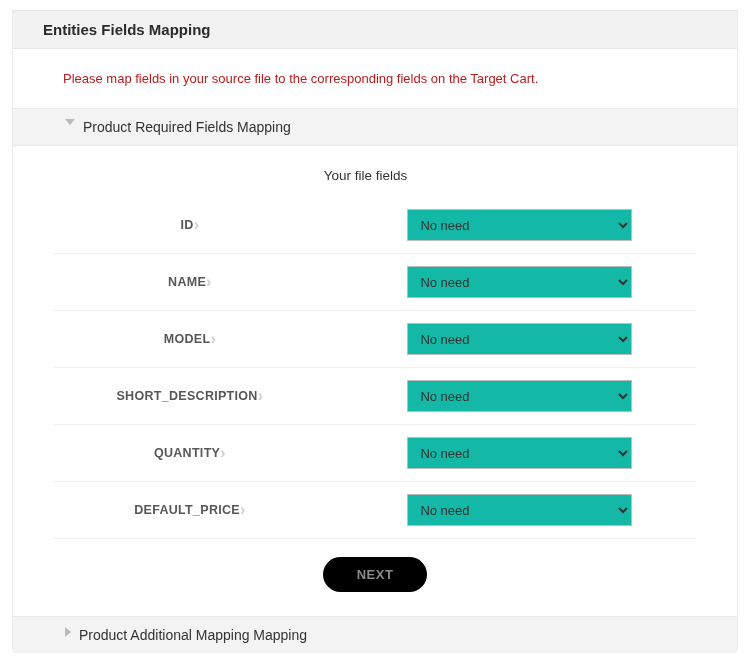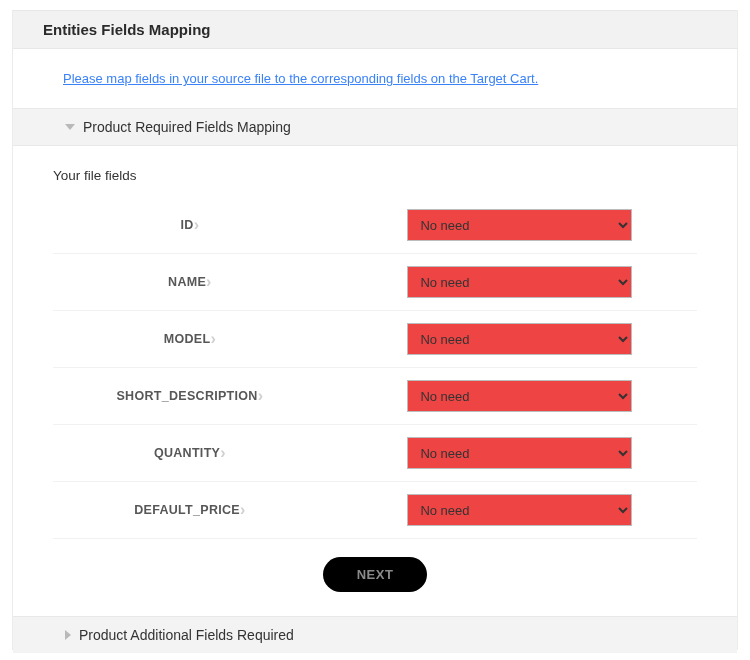--- a/index.html
+++ b/index.html
@@ -25,30 +25,28 @@
     border-bottom: 1px solid #e8e8e8;
   }
   .section-title {
     font-size: 15px;
     font-weight: 600;
     color: #2b2b2b;
   }
   .section-instructions {
     padding: 22px 30px 22px 50px;
     font-size: 13px;
-    color: #3b82f6;
-    text-decoration: underline;
+    color: #b91c1c;
   }
   .panel-header {
     background: #f3f3f3;
     padding: 10px 18px 10px 52px;
     border-top: 1px solid #e8e8e8;
     border-bottom: 1px solid #e8e8e8;
     display: flex;
-    align-items: center;
     gap: 8px;
   }
   .panel-title {
     font-size: 14px;
     color: #333;
     font-weight: 500;
   }
   .tri-down, .tri-right {
     width: 0; height: 0; display: inline-block;
   }
@@ -70,21 +68,21 @@
     padding: 8px 0 14px 0;
   }
   .map-header-left {
     width: 45%;
     text-align: center;
     font-size: 13.5px;
     color: #333;
   }
   .map-header-right {
     width: 55%;
-    text-align: left;
+    text-align: right;
     font-size: 13.5px;
     color: #333;
   }
   .map-row {
     display: flex;
     align-items: center;
     border-bottom: 1px solid #f1f1f1;
     padding: 12px 0;
   }
   .map-row:last-child { border-bottom: none; }
@@ -109,21 +107,21 @@
     display: flex;
     justify-content: center;
   }
   select.noneed {
     width: 225px;
     height: 32px;
     padding: 4px 8px;
     border: 1px solid #bcbcbc;
     font-size: 13px;
     color: #333;
-    background: #ef4444;
+    background: #14b8a6;
   }
   .next-wrap {
     text-align: center;
     padding: 18px 0 24px 0;
   }
   .next-btn {
     background: #000000;
     color: #8a8a8a;
     border: none;
     border-radius: 22px;
@@ -230,16 +228,16 @@
       </div>
     </div>
 
     <div class="next-wrap">
       <button class="next-btn">NEXT</button>
     </div>
   </div>
 
   <div class="panel-header bottom">
     <span class="tri-right"></span>
-    <span class="panel-title">Product Additional Fields Required</span>
+    <span class="panel-title">Product Additional Mapping Mapping</span>
   </div>
 
 </div>
 
 </body></html>

